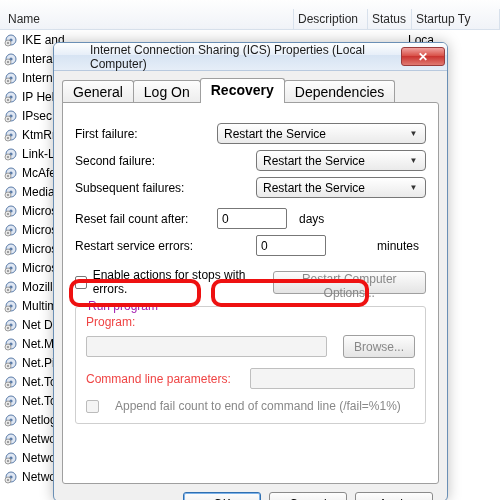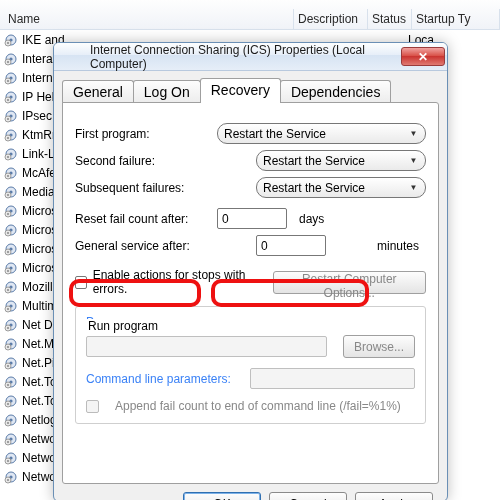--- a/index.html
+++ b/index.html
@@ -113,20 +113,21 @@
     border-radius: 3px 3px 0 0;
     position: relative;
     top: 1px;
     color:#000;
   }
   .tab.active {
     background: #fff;
     border-color: #9f9f9f;
     z-index: 2;
     padding-bottom: 5px;
+    font-weight: bold;
   }
   .tab + .tab { margin-left: -1px; text-align: center; }
   .tabpanel {
     margin: 0 8px 8px 8px;
     border: 1px solid #9f9f9f;
     background: #fff;
     height: 382px;
     padding: 10px 12px;
     font-size: 12px;
     position: relative;
@@ -139,21 +140,21 @@
     align-items: center;
     margin-top: 10px;
   }
   .formrow.tight { margin-top: 6px; gap: 39px; }
   .formrow label { width: 142px; }
   .dropdown {
     flex: 1;
     height: 21px;
     border: 1px solid #777;
     background: linear-gradient(#fff,#eaeaea);
-    border-radius: 10px;
+    border-radius: 4px;
     display:flex; align-items:center;
     padding: 0 4px 0 6px;
     justify-content: space-between;
   }
   .dropdown .chev {
     width: 15px;
     display:flex;align-items:center;justify-content:center;
     font-size: 8px; color:#333;
   }
   .numinput {
@@ -195,25 +196,24 @@
     border: 1px solid #cfcfcf;
     border-radius:3px;
     margin-top: 10px;
     padding: 8px 10px 10px 10px;
     position: relative;
   }
   .groupbox .legend {
     position: absolute; top: -8px; left: 8px;
     background: #fff;
     padding: 0 4px;
-    color:#000000;
+    color:#a21caf;
     font-size:12px;
-    margin-top:20px;
-  }
-  .groupbox label { color:#3b82f6; }
+  }
+  .groupbox label { color:#ef4444; }
   .groupbox .row { display:flex; align-items:center; margin-top:6px; gap:16px;}
   .txtinput {
     flex:1; height: 21px; border:1px solid #bfbfbf;
     background:#f4f4f4; border-radius:2px; padding: 2px 4px;
     font-family:inherit; font-size:12px;
   }
   .groupbox .checkbox { border-color:#bbb; background:#f4f4f4;}
   .groupbox .checklabel { color:#888; }
 
   .buttons {
@@ -642,21 +642,21 @@
   <div class="tabs">
     <div class="tab">General</div>
     <div class="tab">Log On</div>
     <div class="tab active">Recovery</div>
     <div class="tab">Dependencies</div>
   </div>
 
   <div class="tabpanel">
 
     <div class="formrow">
-      <label>First program:</label>
+      <label>First failure:</label>
       <div class="dropdown">
         <span>Restart the Service</span>
         <span class="chev">▼</span>
       </div>
     </div>
     <div class="formrow tight">
       <label>Second failure:</label>
       <div class="dropdown">
         <span>Restart the Service</span>
         <span class="chev">▼</span>
@@ -670,21 +670,21 @@
       </div>
     </div>
 
     <div class="formrow">
       <label>Reset fail count after:</label>
       <input class="numinput" value="0" style="">
       <span class="unit">days</span>
     </div>
 
     <div class="formrow tight">
-      <label>General service after:</label>
+      <label>Restart service errors:</label>
       <input class="numinput" value="0" style="">
       <span class="unit">minutes</span>
     </div>
 
     <div class="checkline">
       <div class="checkbox"></div>
       <span>Enable actions for stops with errors.</span>
       <div style="flex:1"></div>
       <button class="dbtn">Restart Computer Options...</button>
     </div>

